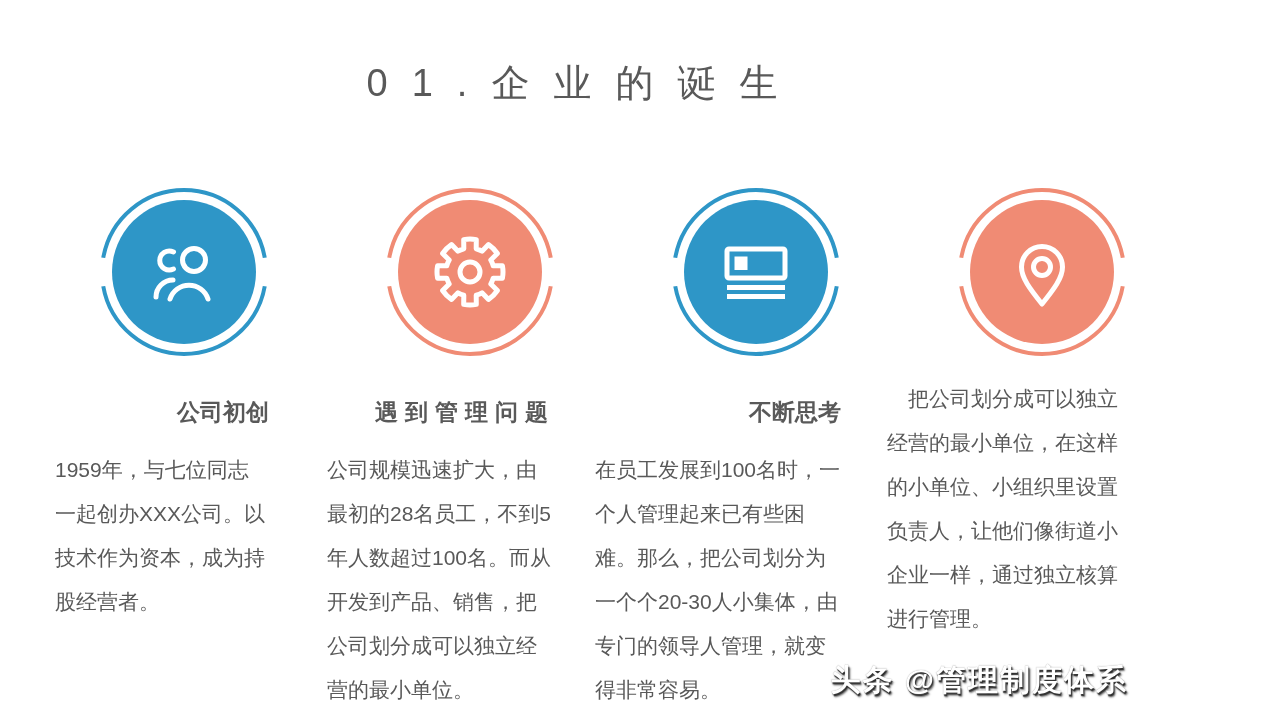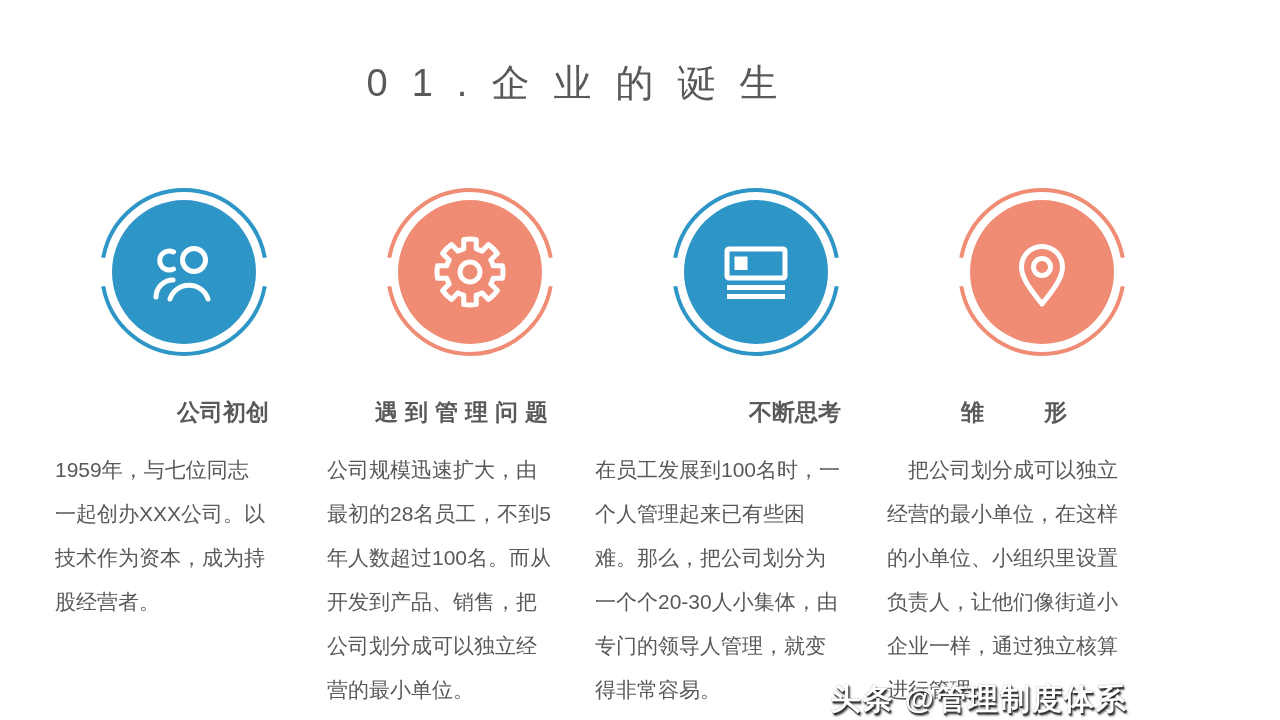--- a/index.html
+++ b/index.html
@@ -54,21 +54,21 @@
     text-align: left;
     color: #595959;
   }
   .b0 { width: 214px; }
   .b1 { width: 228px; }
   .b2 { width: 246px; }
   .b3 { width: 240px; }
   .watermark {
     position: absolute;
     right: 16px;
-    bottom: 0;
+    bottom: 19px;
     font-size: 30px;
     font-weight: 700;
     letter-spacing: 2px;
     color: #ffffff;
     text-shadow:
       1px 2px 1px rgba(30,30,30,0.85),
       2px 3px 2px rgba(60,60,60,0.7),
       0 0 1px rgba(130,130,130,0.9);
     white-space: nowrap;
   }
@@ -139,21 +139,20 @@
         <svg viewBox="0 0 170 170" xmlns="http://www.w3.org/2000/svg">
           <path class="ring-arc" d="M 4.25 70.76 A 82 82 0 0 1 165.75 70.76" stroke="#F08B74"></path>
           <path class="ring-arc" d="M 4.25 99.24 A 82 82 0 0 0 165.75 99.24" stroke="#F08B74"></path>
           <circle cx="85" cy="85" r="72" fill="#F08B74"></circle>
           <g class="icon" transform="translate(85,87)" stroke-width="4">
             <path d="M 0 30 C -12 15 -20.5 4 -20.5 -7 A 20.5 20.5 0 1 1 20.5 -7 C 20.5 4 12 15 0 30 Z"></path>
             <circle cx="0" cy="-7" r="8.5"></circle>
           </g>
         </svg>
       </div>
-      <h2 class="heading ls-wide">雏形</h2>
       <p class="body b3">　把公司划分成可以独立经营的最小单位，在这样的小单位、小组织里设置负责人，让他们像街道小企业一样，通过独立核算进行管理。</p>
     </div>
 
   </div>
 
   <div class="watermark">
     <span>头条 @管理制度体系</span>
   </div>
 
 </div>

